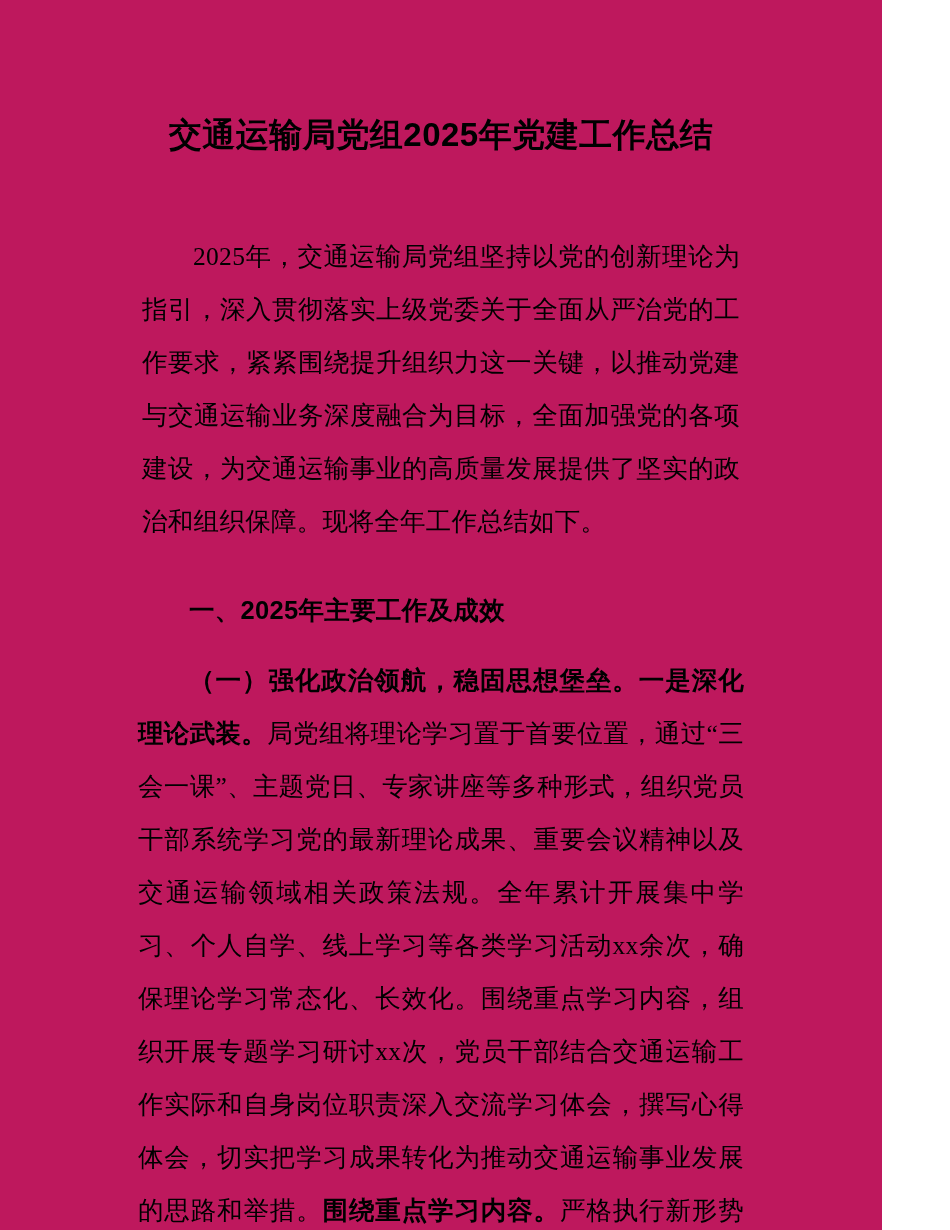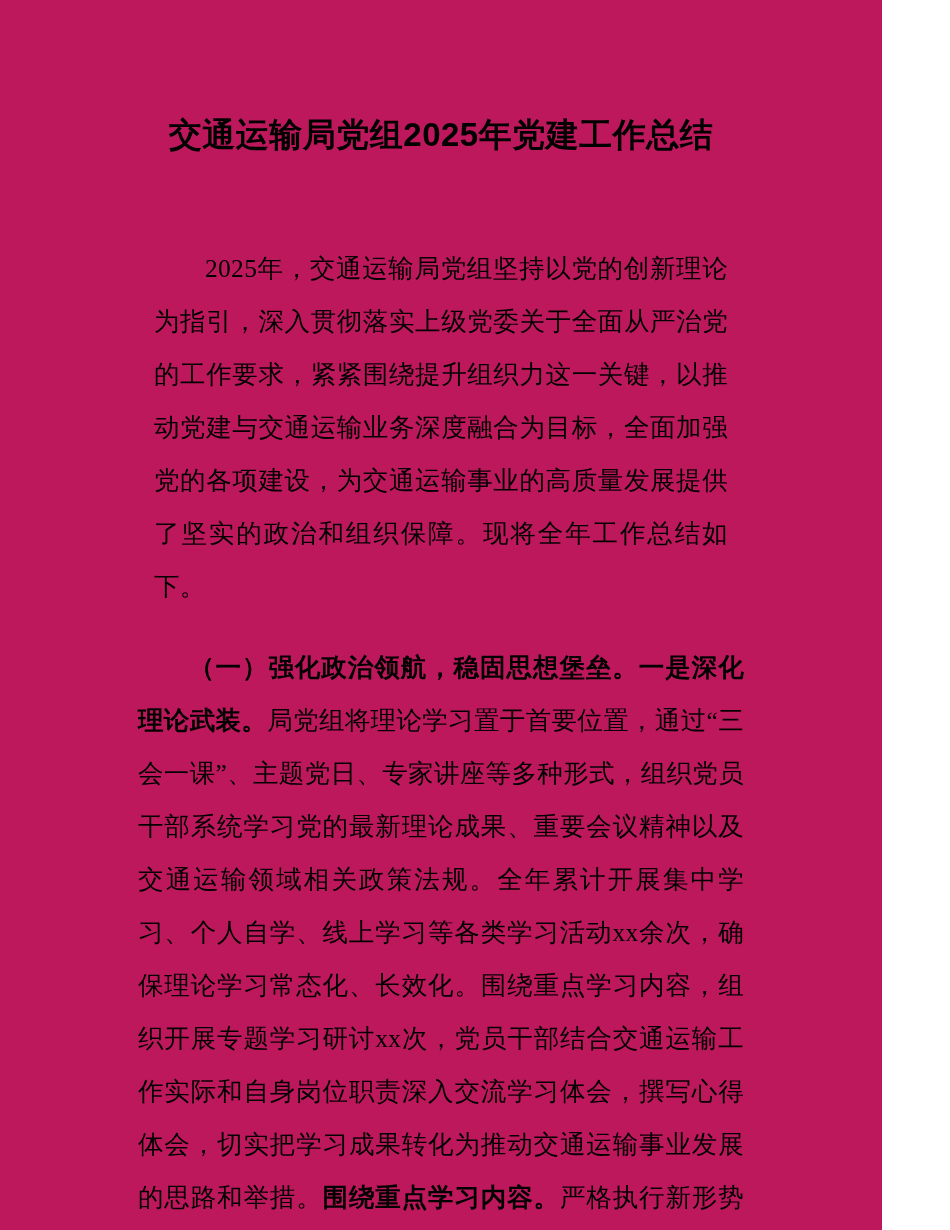--- a/index.html
+++ b/index.html
@@ -39,21 +39,21 @@
     color: #000000;
     white-space: nowrap;
   }
 
   
   .body-area {
     padding-top: 68px;
   }
 
   p.para {
-    margin: 16px;
+    margin: 4px;
     font-size: 25.5px;
     line-height: 53px;
     text-align: justify;
     text-justify: inter-ideograph;
     text-indent: 2em;
     letter-spacing: 0.3px;
     font-family: "Liberation Serif", "DejaVu Serif", serif;
     color: #000000;
     word-break: break-all;
   }
@@ -94,17 +94,18 @@
 <body>
 
 <div class="page">
 
   <h1 class="doc-title">交通运输局党组2025年党建工作总结</h1>
 
   <div class="body-area">
 
     <p class="para">2025年，交通运输局党组坚持以党的创新理论为指引，深入贯彻落实上级党委关于全面从严治党的工作要求，紧紧围绕提升组织力这一关键，以推动党建与交通运输业务深度融合为目标，全面加强党的各项建设，为交通运输事业的高质量发展提供了坚实的政治和组织保障。现将全年工作总结如下。</p>
 
+    <h2 class="section-heading">一、2025年主要工作及成效</h2>
 
     <p class="subsection"><span class="b">（一）强化政治领航，稳固思想堡垒。一是深化理论武装。</span><span>局党组将理论学习置于首要位置，通过“三会一课”、主题党日、专家讲座等多种形式，组织党员干部系统学习党的最新理论成果、重要会议精神以及交通运输领域相关政策法规。全年累计开展集中学习、个人自学、线上学习等各类学习活动xx余次，确保理论学习常态化、长效化。围绕重点学习内容，组织开展专题学习研讨xx次，党员干部结合交通运输工作实际和自身岗位职责深入交流学习体会，撰写心得体会，切实把学习成果转化为推动交通运输事业发展的思路和举措。</span><span class="b">围绕重点学习内容。</span><span>严格执行新形势下党内政治生活若干准则，认真落实“三会一课”、组织生活会、民主评议党员、谈心谈话等制</span></p>
 
   </div>
 </div>
 
 </body></html>

